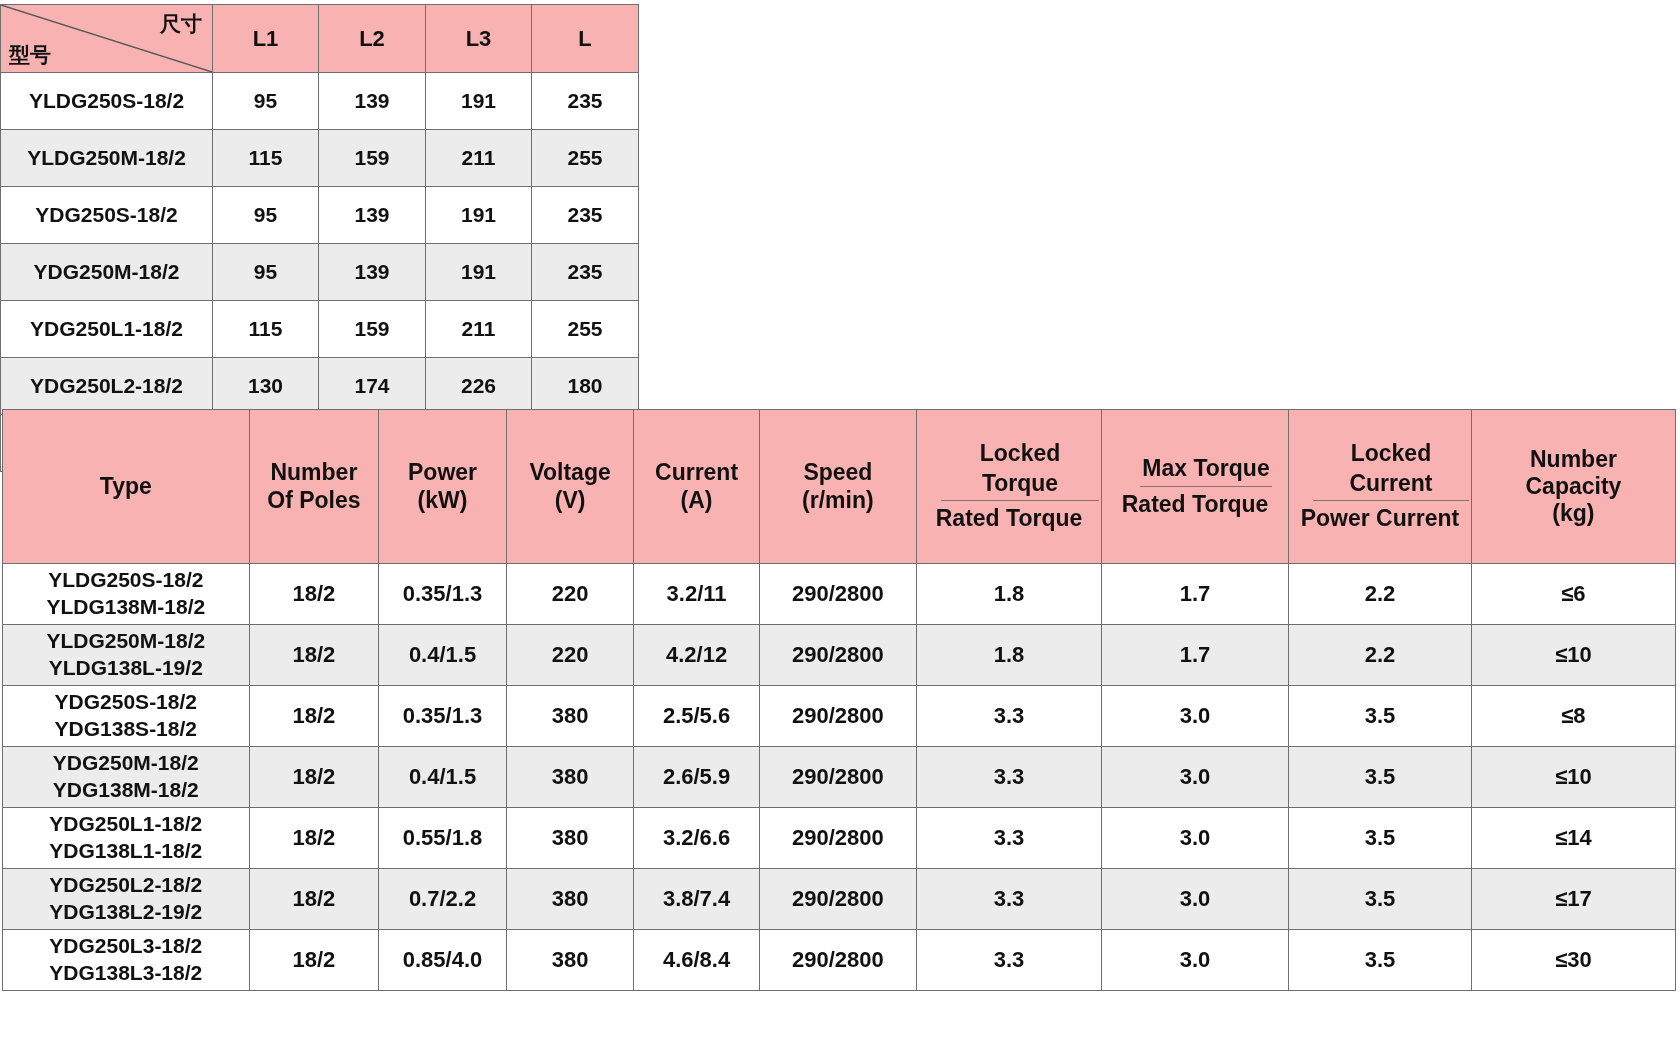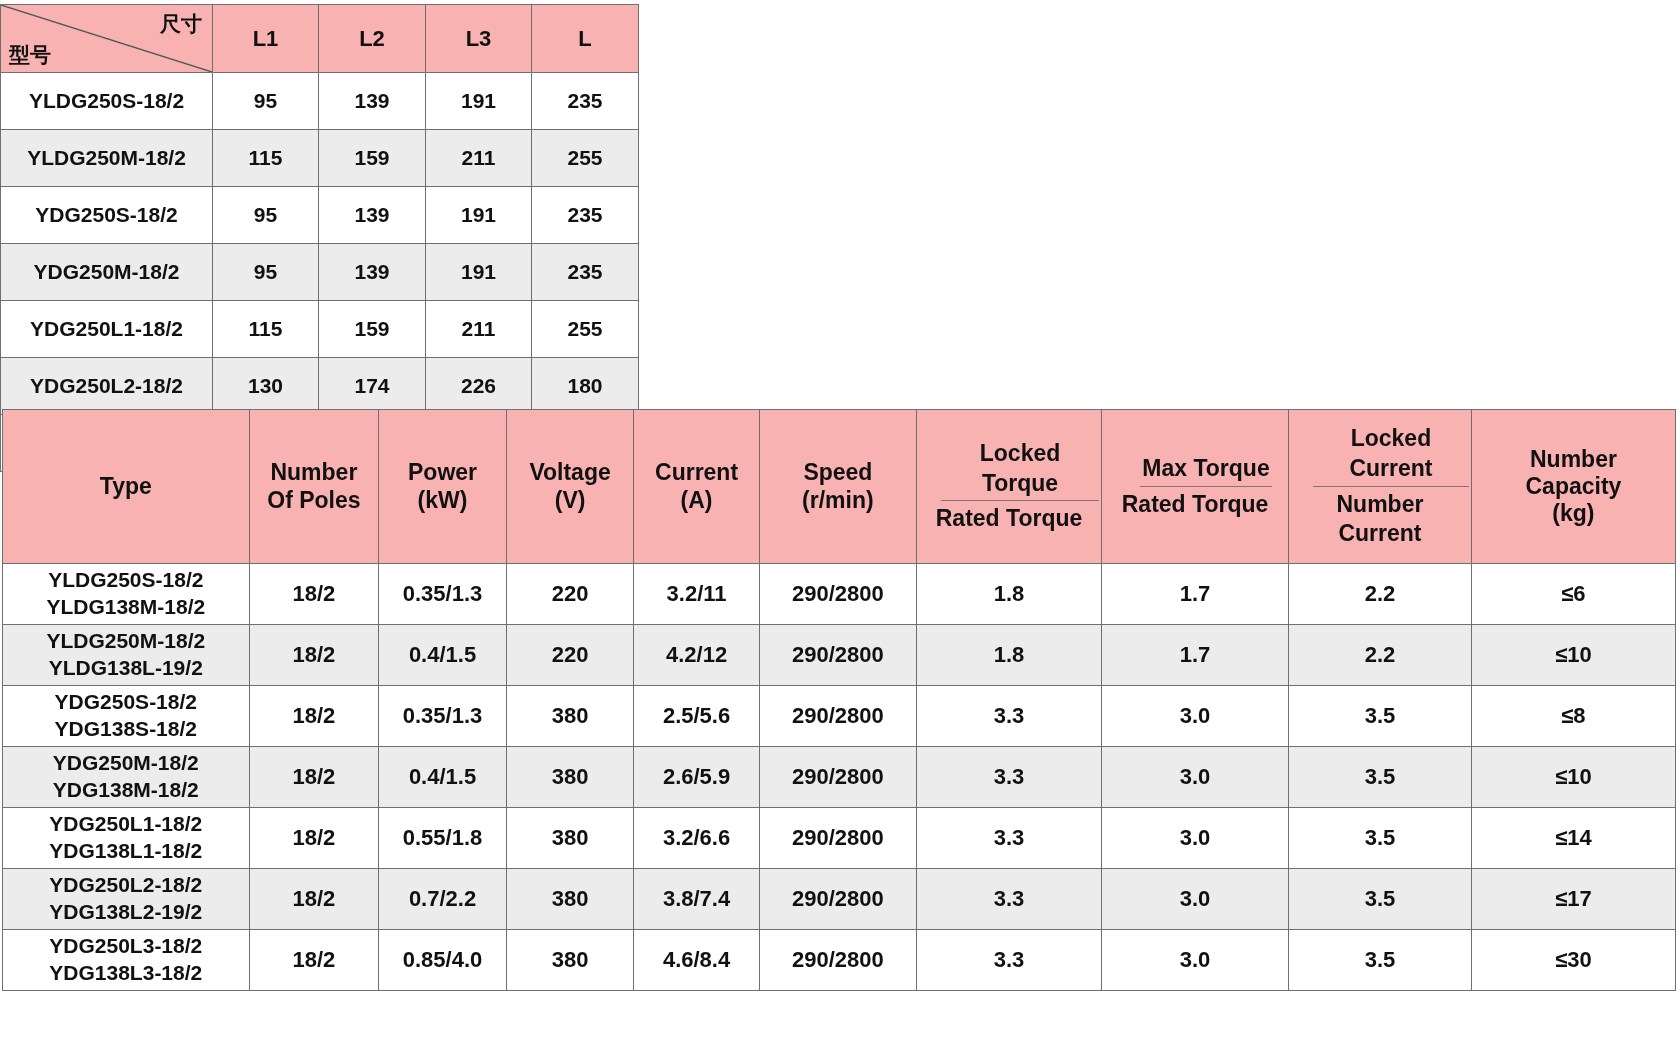--- a/index.html
+++ b/index.html
@@ -258,21 +258,21 @@
       </th>
       <th>
         <span class="frac">
           <span class="num">Max Torque</span>
           <span class="den">Rated Torque</span>
         </span>
       </th>
       <th>
         <span class="frac">
           <span class="num">Locked Current</span>
-          <span class="den">Number Current</span>
+          <span class="den">Power Current</span>
         </span>
       </th>
       <th>
         <span class="hdr-stack">Number</span>
         <span class="hdr-stack">Capacity</span>
         <span class="hdr-stack">(kg)</span>
       </th>
     </tr>
   </thead>
   <tbody>

